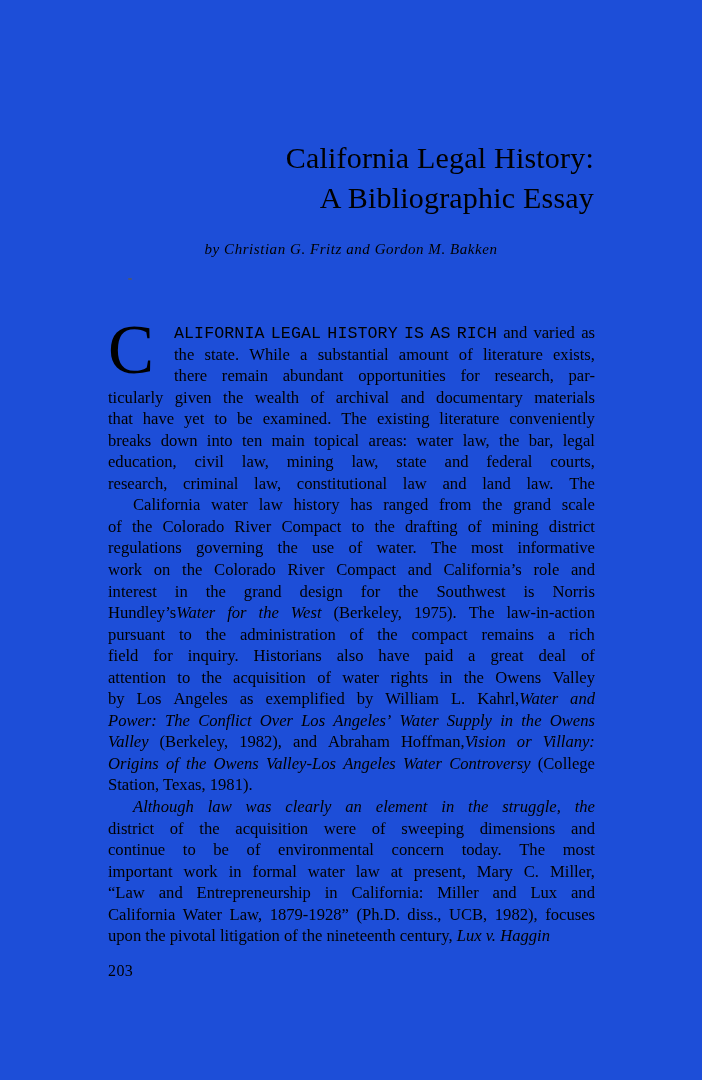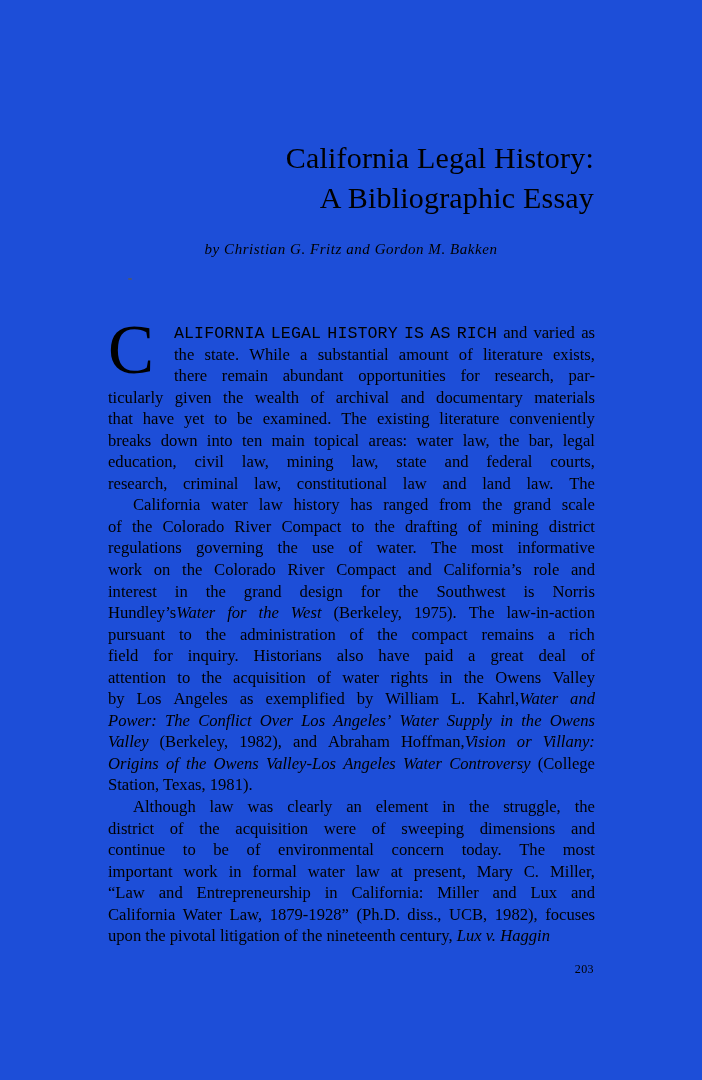--- a/index.html
+++ b/index.html
@@ -103,22 +103,21 @@
     font-family: "Liberation Serif", "DejaVu Serif", serif;
     font-weight: 400;
   }
 
   
   .folio {
     position: absolute;
     left: 108px;
     top: 962px;
     width: 486px;
-    text-align: right;
-    font-size: 12px;
+    font-size: 16px;
     letter-spacing: 0.4px;
   }
 </style>
 </head>
 <body>
 
 <div class="page">
 
   <div class="title-block">
     <div class="title-line">California Legal History:</div>
@@ -415,21 +414,21 @@
             <span><span class="ital">Angeles</span></span>
             <span><span class="ital">Water</span></span>
             <span><span class="ital">Controversy</span></span>
             <span><span>(College</span></span>
           </div>
         </div>
         <div class="ln">
           <div><span>Station, Texas, 1981).</span></div>
         </div>
         <div class="ln">
-          <div class="just" style="width: 462px; margin-left: 25px;">
+          <div class="just" style="width: 462px; margin-left: 25px; font-style: italic;">
             <span><span>Although</span></span>
             <span><span>law</span></span>
             <span><span>was</span></span>
             <span><span>clearly</span></span>
             <span><span>an</span></span>
             <span><span>element</span></span>
             <span><span>in</span></span>
             <span><span>the</span></span>
             <span><span>struggle,</span></span>
             <span><span>the</span></span>

